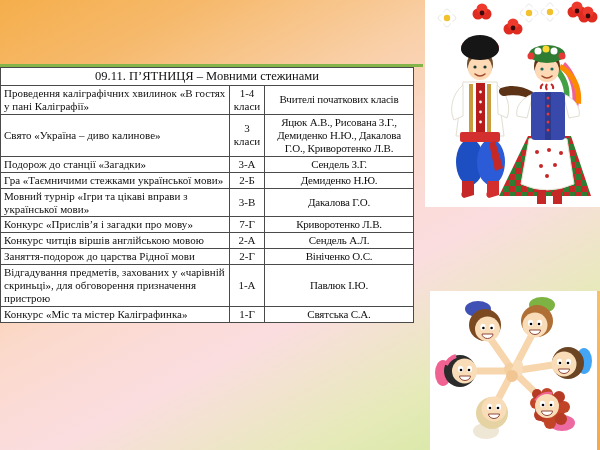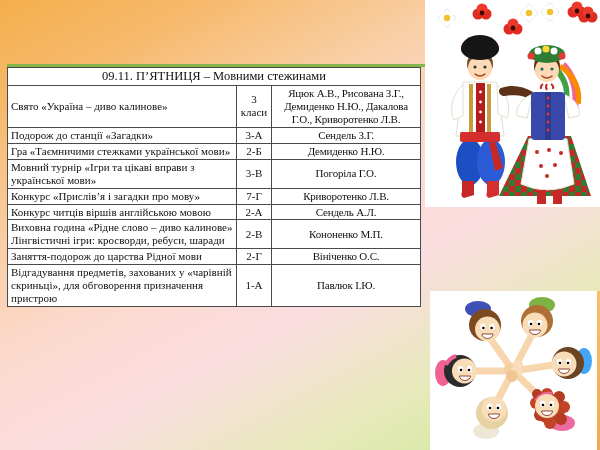--- a/index.html
+++ b/index.html
@@ -2,21 +2,21 @@
 <html><head>
 <meta charset="utf-8">
 <style>
   html,body { margin:0; padding:0; }
   body { width:600px; height:450px; font-family:"Liberation Serif", serif; }
   .slide {
     position:relative; width:600px; height:450px; overflow:hidden;
     background:linear-gradient(152deg,#F5AE4B 0%,#F6B96B 14%,#F9CFA6 32%,#FBD9CB 46%,#FBDDE0 62%,#E6EAB9 80%,#CBE795 100%);
   }
   .table-wrap {
-    position:absolute; left:7px; top:64px; width:423px;
+    position:absolute; left:0; top:64px; width:423px;
     border-top:3px solid #84B54A;
   }
   table.schedule {
     border-collapse:collapse; width:414px; background:#fff;
     font-size:11px; line-height:1.18; color:#111; table-layout:fixed;
   }
   table.schedule th, table.schedule td {
     border:1px solid #4a4a4a; padding:1px 3px; vertical-align:middle;
     overflow:hidden;
   }
@@ -48,64 +48,68 @@
           <col style="width:35px">
           <col>
         </colgroup>
       <thead>
         <tr>
           <th class="t-title" colspan="3">09.11. П’ЯТНИЦЯ – Мовними стежинами</th>
         </tr>
       </thead>
       <tbody id="schedule-rows">
           <tr>
+      <td class="c-activity">Проведення каліграфічних хвилинок «В гостях у пані Каліграфії»</td>
+      <td class="c-class">1-4 класи</td>
+      <td class="c-teacher">Вчителі початкових класів</td>
+    </tr>
+          <tr>
       <td class="c-activity">Свято «Україна – диво калинове»</td>
       <td class="c-class">3 класи</td>
       <td class="c-teacher">Яцюк А.В., Рисована З.Г., Демиденко Н.Ю., Дакалова Г.О., Криворотенко Л.В.</td>
     </tr>
           <tr>
       <td class="c-activity">Подорож до станції «Загадки»</td>
       <td class="c-class">3-А</td>
       <td class="c-teacher">Сендель З.Г.</td>
     </tr>
           <tr>
       <td class="c-activity">Гра «Таємничими стежками української мови»</td>
       <td class="c-class">2-Б</td>
       <td class="c-teacher">Демиденко Н.Ю.</td>
     </tr>
           <tr>
       <td class="c-activity">Мовний турнір «Ігри та цікаві вправи з української мови»</td>
       <td class="c-class">3-В</td>
-      <td class="c-teacher">Погоріла Г.О.</td>
+      <td class="c-teacher">Дакалова Г.О.</td>
     </tr>
           <tr>
       <td class="c-activity">Конкурс «Прислів’я і загадки про мову»</td>
       <td class="c-class">7-Г</td>
       <td class="c-teacher">Криворотенко Л.В.</td>
     </tr>
           <tr>
       <td class="c-activity">Конкурс читців віршів англійською мовою</td>
       <td class="c-class">2-А</td>
       <td class="c-teacher">Сендель А.Л.</td>
     </tr>
           <tr>
-      <td class="c-activity">Виховна година «Рідне слово – диво калинове»
-Лінгвістичні ігри: кросворди, ребуси, шаради</td>
-      <td class="c-class">2-В</td>
-      <td class="c-teacher">Кононенко М.П.</td>
-    </tr>
-          <tr>
       <td class="c-activity">Заняття-подорож до царства Рідної мови</td>
       <td class="c-class">2-Г</td>
       <td class="c-teacher">Вініченко О.С.</td>
     </tr>
           <tr>
       <td class="c-activity">Відгадування предметів, захованих у «чарівній скриньці», для обговорення призначення пристрою</td>
       <td class="c-class">1-А</td>
       <td class="c-teacher">Павлюк І.Ю.</td>
+    </tr>
+          <tr>
+      <td class="c-activity">Конкурс «Міс та містер Каліграфинка»</td>
+      <td class="c-class">1-Г</td>
+      <td class="c-teacher">Святська С.А.</td>
     </tr>
         </tbody>
     </table>
   </div>
 
   <div class="img-top">
     <svg width="175" height="207" viewBox="0 0 175 207">
       <defs>
         <g id="daisy">
           <ellipse rx="4" ry="9" fill="#fff" stroke="#e8e8e8"></ellipse>

